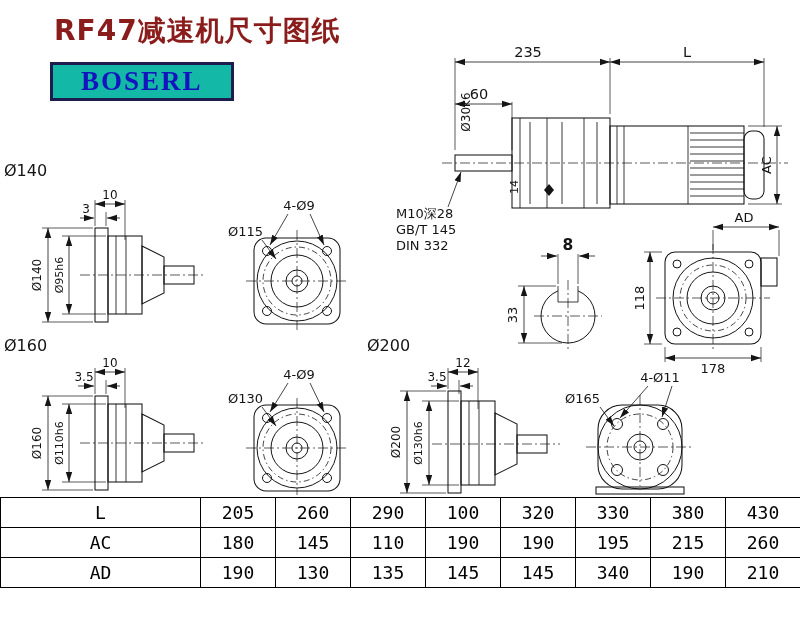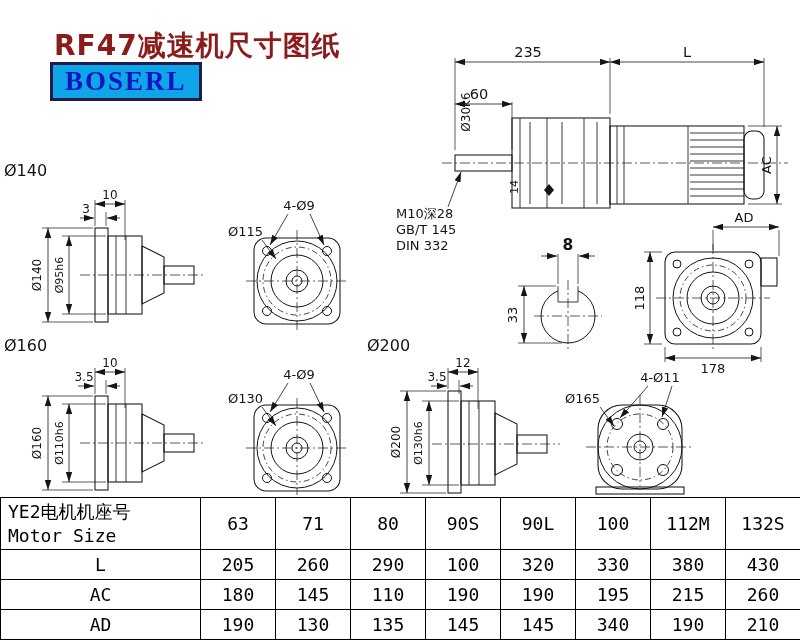--- a/index.html
+++ b/index.html
@@ -2,27 +2,27 @@
 <html><head>
 <meta charset="utf-8">
 <style>
   * { margin:0; padding:0; box-sizing:border-box; }
   html,body { background:#fff; }
   body {
     width:800px; height:641px; position:relative; overflow:hidden;
     font-family:"DejaVu Sans", sans-serif;
   }
   .title {
-    position:absolute; left:54px; top:27px;
+    position:absolute; left:54px; top:12px;
     font-size:28px; font-weight:bold; color:#8a1c1c;
     letter-spacing:1px; font-family:"DejaVu Sans", sans-serif;
   }
   .logo-box {
     position:absolute; left:50px; top:62px;
-    border:3px solid #1c1c4e; background:#0ea5e9; padding:1px 12px;
+    border:3px solid #1c1c4e; background:#14b8a6; padding:1px 28px;
   }
   .logo-box span {
     font-family:"Liberation Serif", serif; font-weight:bold;
     font-size:27px; color:#1414bf; letter-spacing:2px;
   }
   svg.drawing { position:absolute; left:0; top:0; }
   svg line   { stroke:#151515; stroke-width:0.85; }
   svg circle { fill:none; stroke:#151515; stroke-width:1; }
   svg rect   { fill:none; stroke:#151515; stroke-width:1.05; }
   svg polygon{ fill:none; stroke:#151515; stroke-width:1.05; }
@@ -316,34 +316,20 @@
     <col class="wd">
       <col class="wd">
       <col class="wd">
       <col class="wd">
     <col class="wd">
       <col class="wd">
       <col class="wd">
       <col class="wd">
   </colgroup>
   <tbody>
-    <tr class="r-hdr">
-      <td class="head-cell">
-        <div>YE2电机机座号</div>
-        <div>Motor Size</div>
-      </td>
-      <td>63</td>
-      <td>71</td>
-      <td>80</td>
-      <td>90S</td>
-      <td>90L</td>
-      <td>100</td>
-      <td>112M</td>
-      <td>132S</td>
-    </tr>
     <tr>
       <td>L</td>
       <td>205</td>
       <td>260</td>
       <td>290</td>
       <td>100</td>
       <td>320</td>
       <td>330</td>
       <td>380</td>
       <td>430</td>

